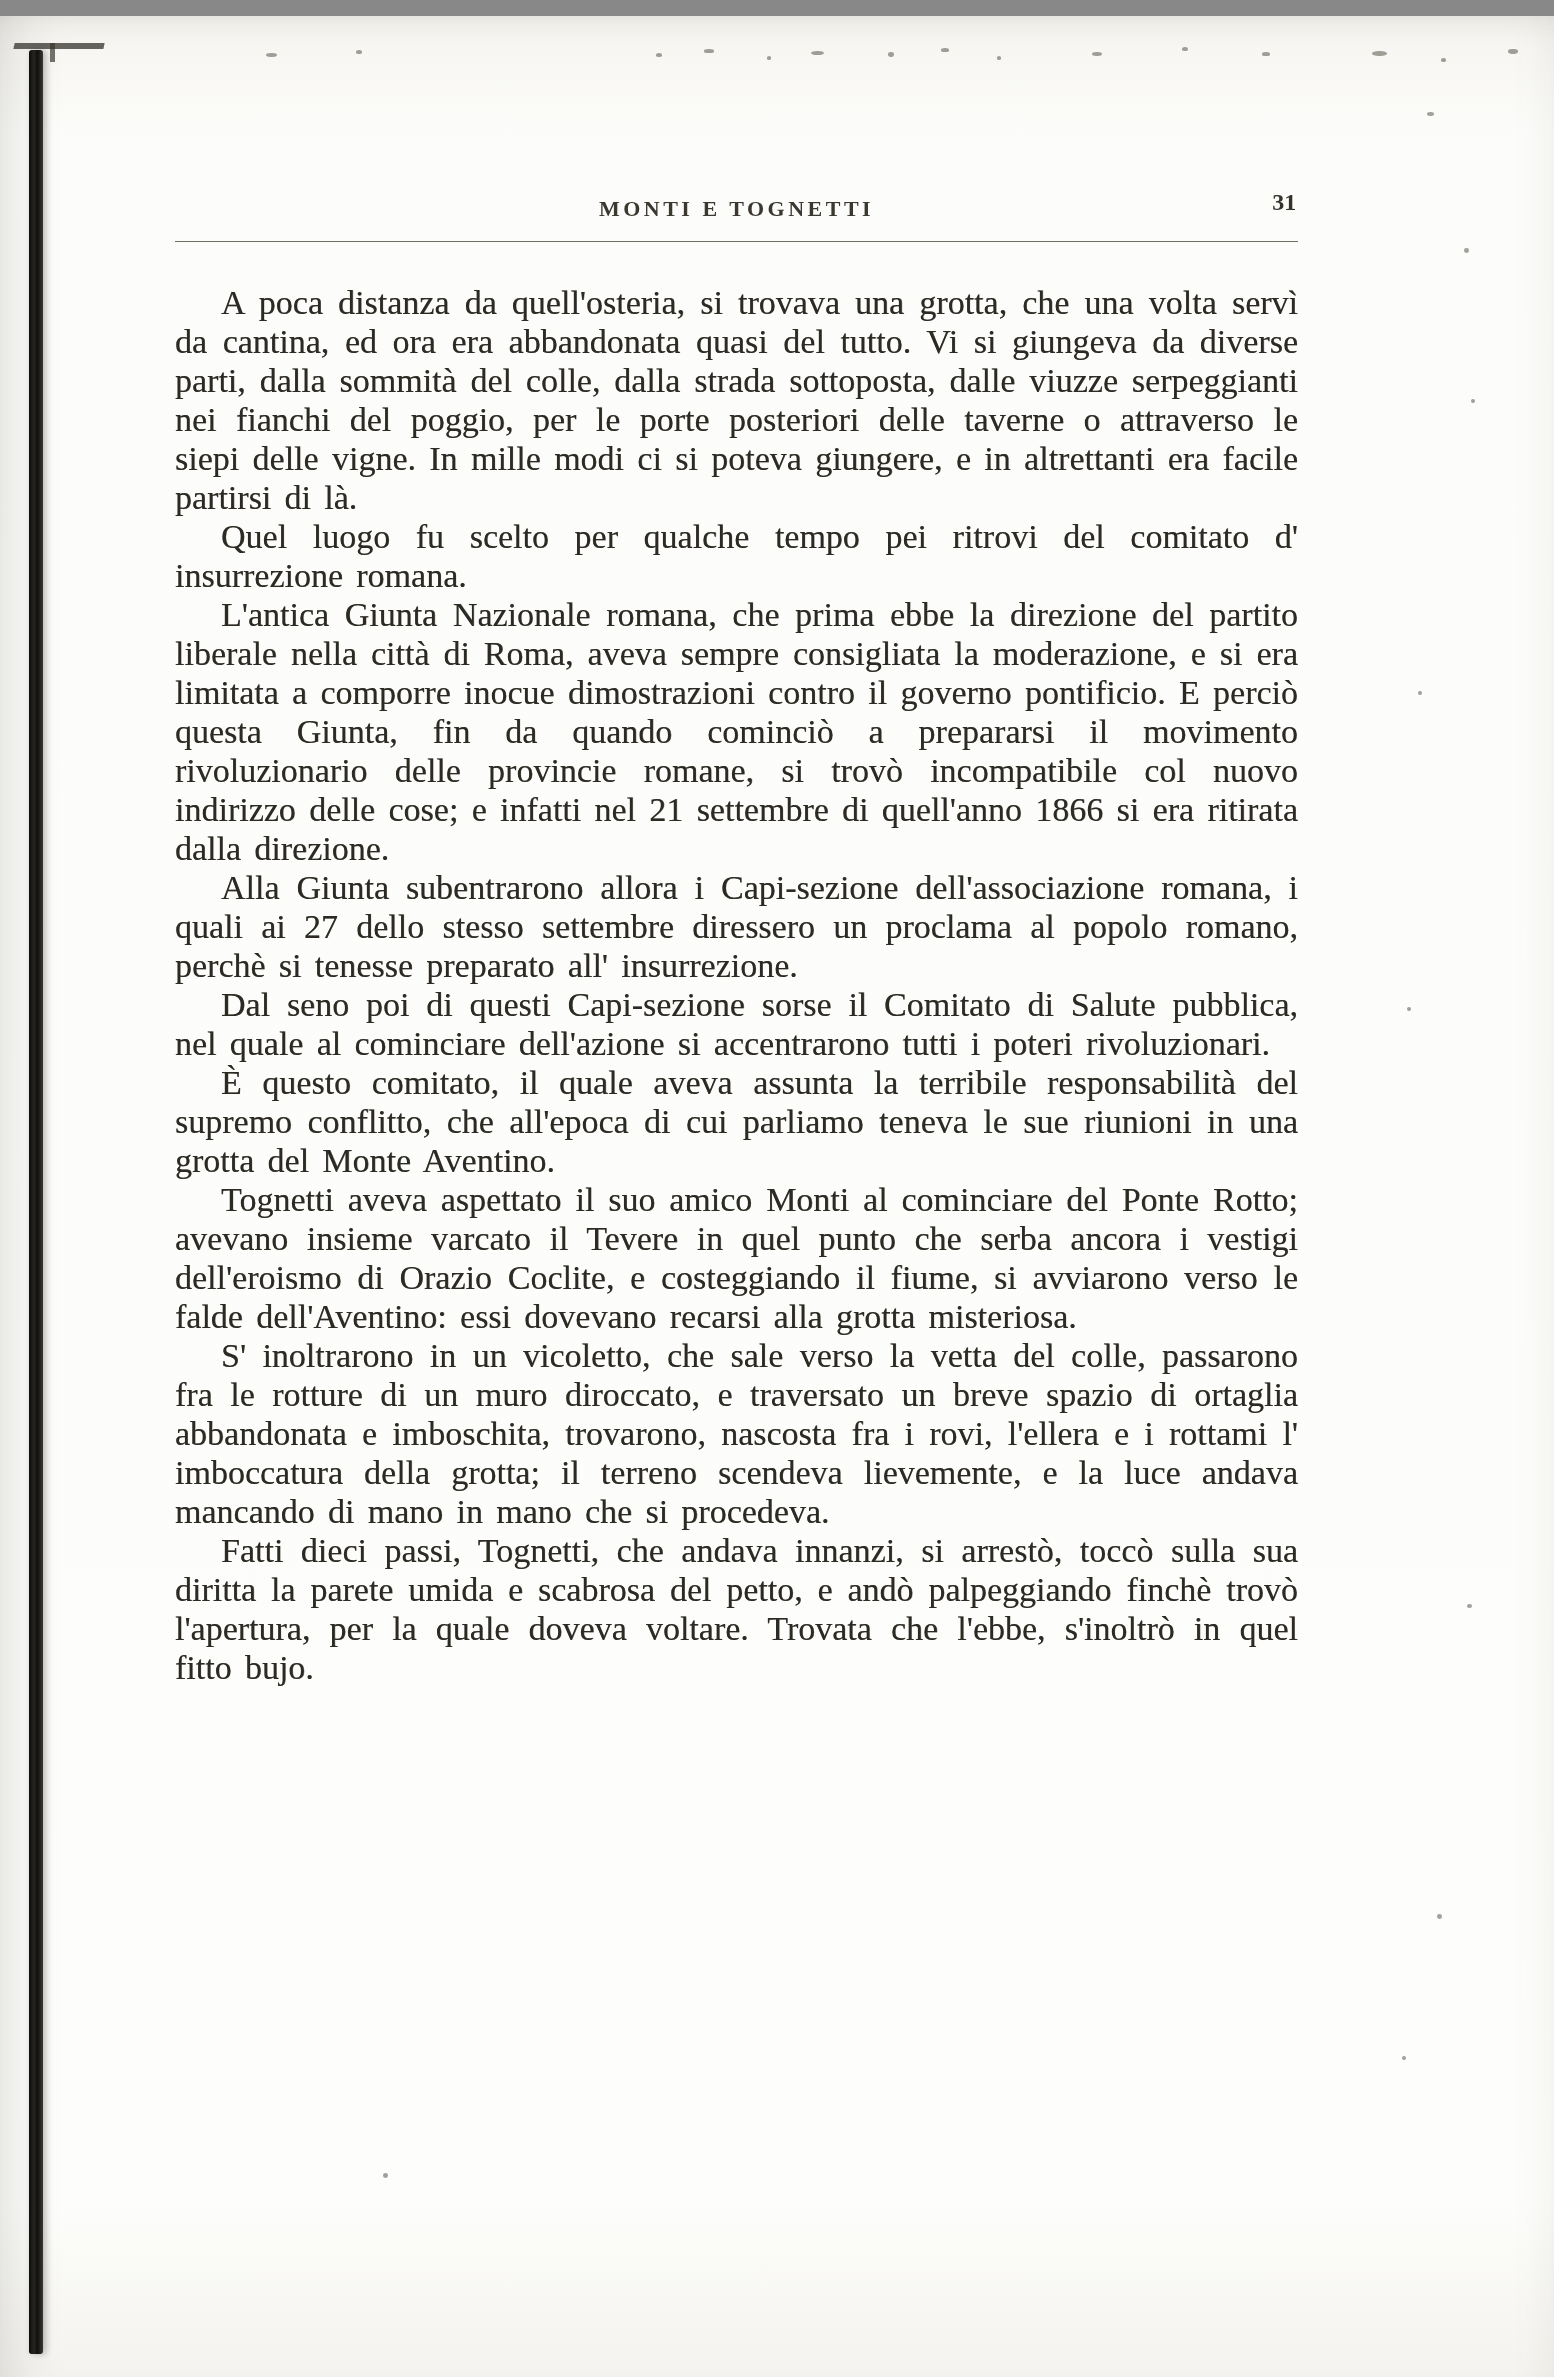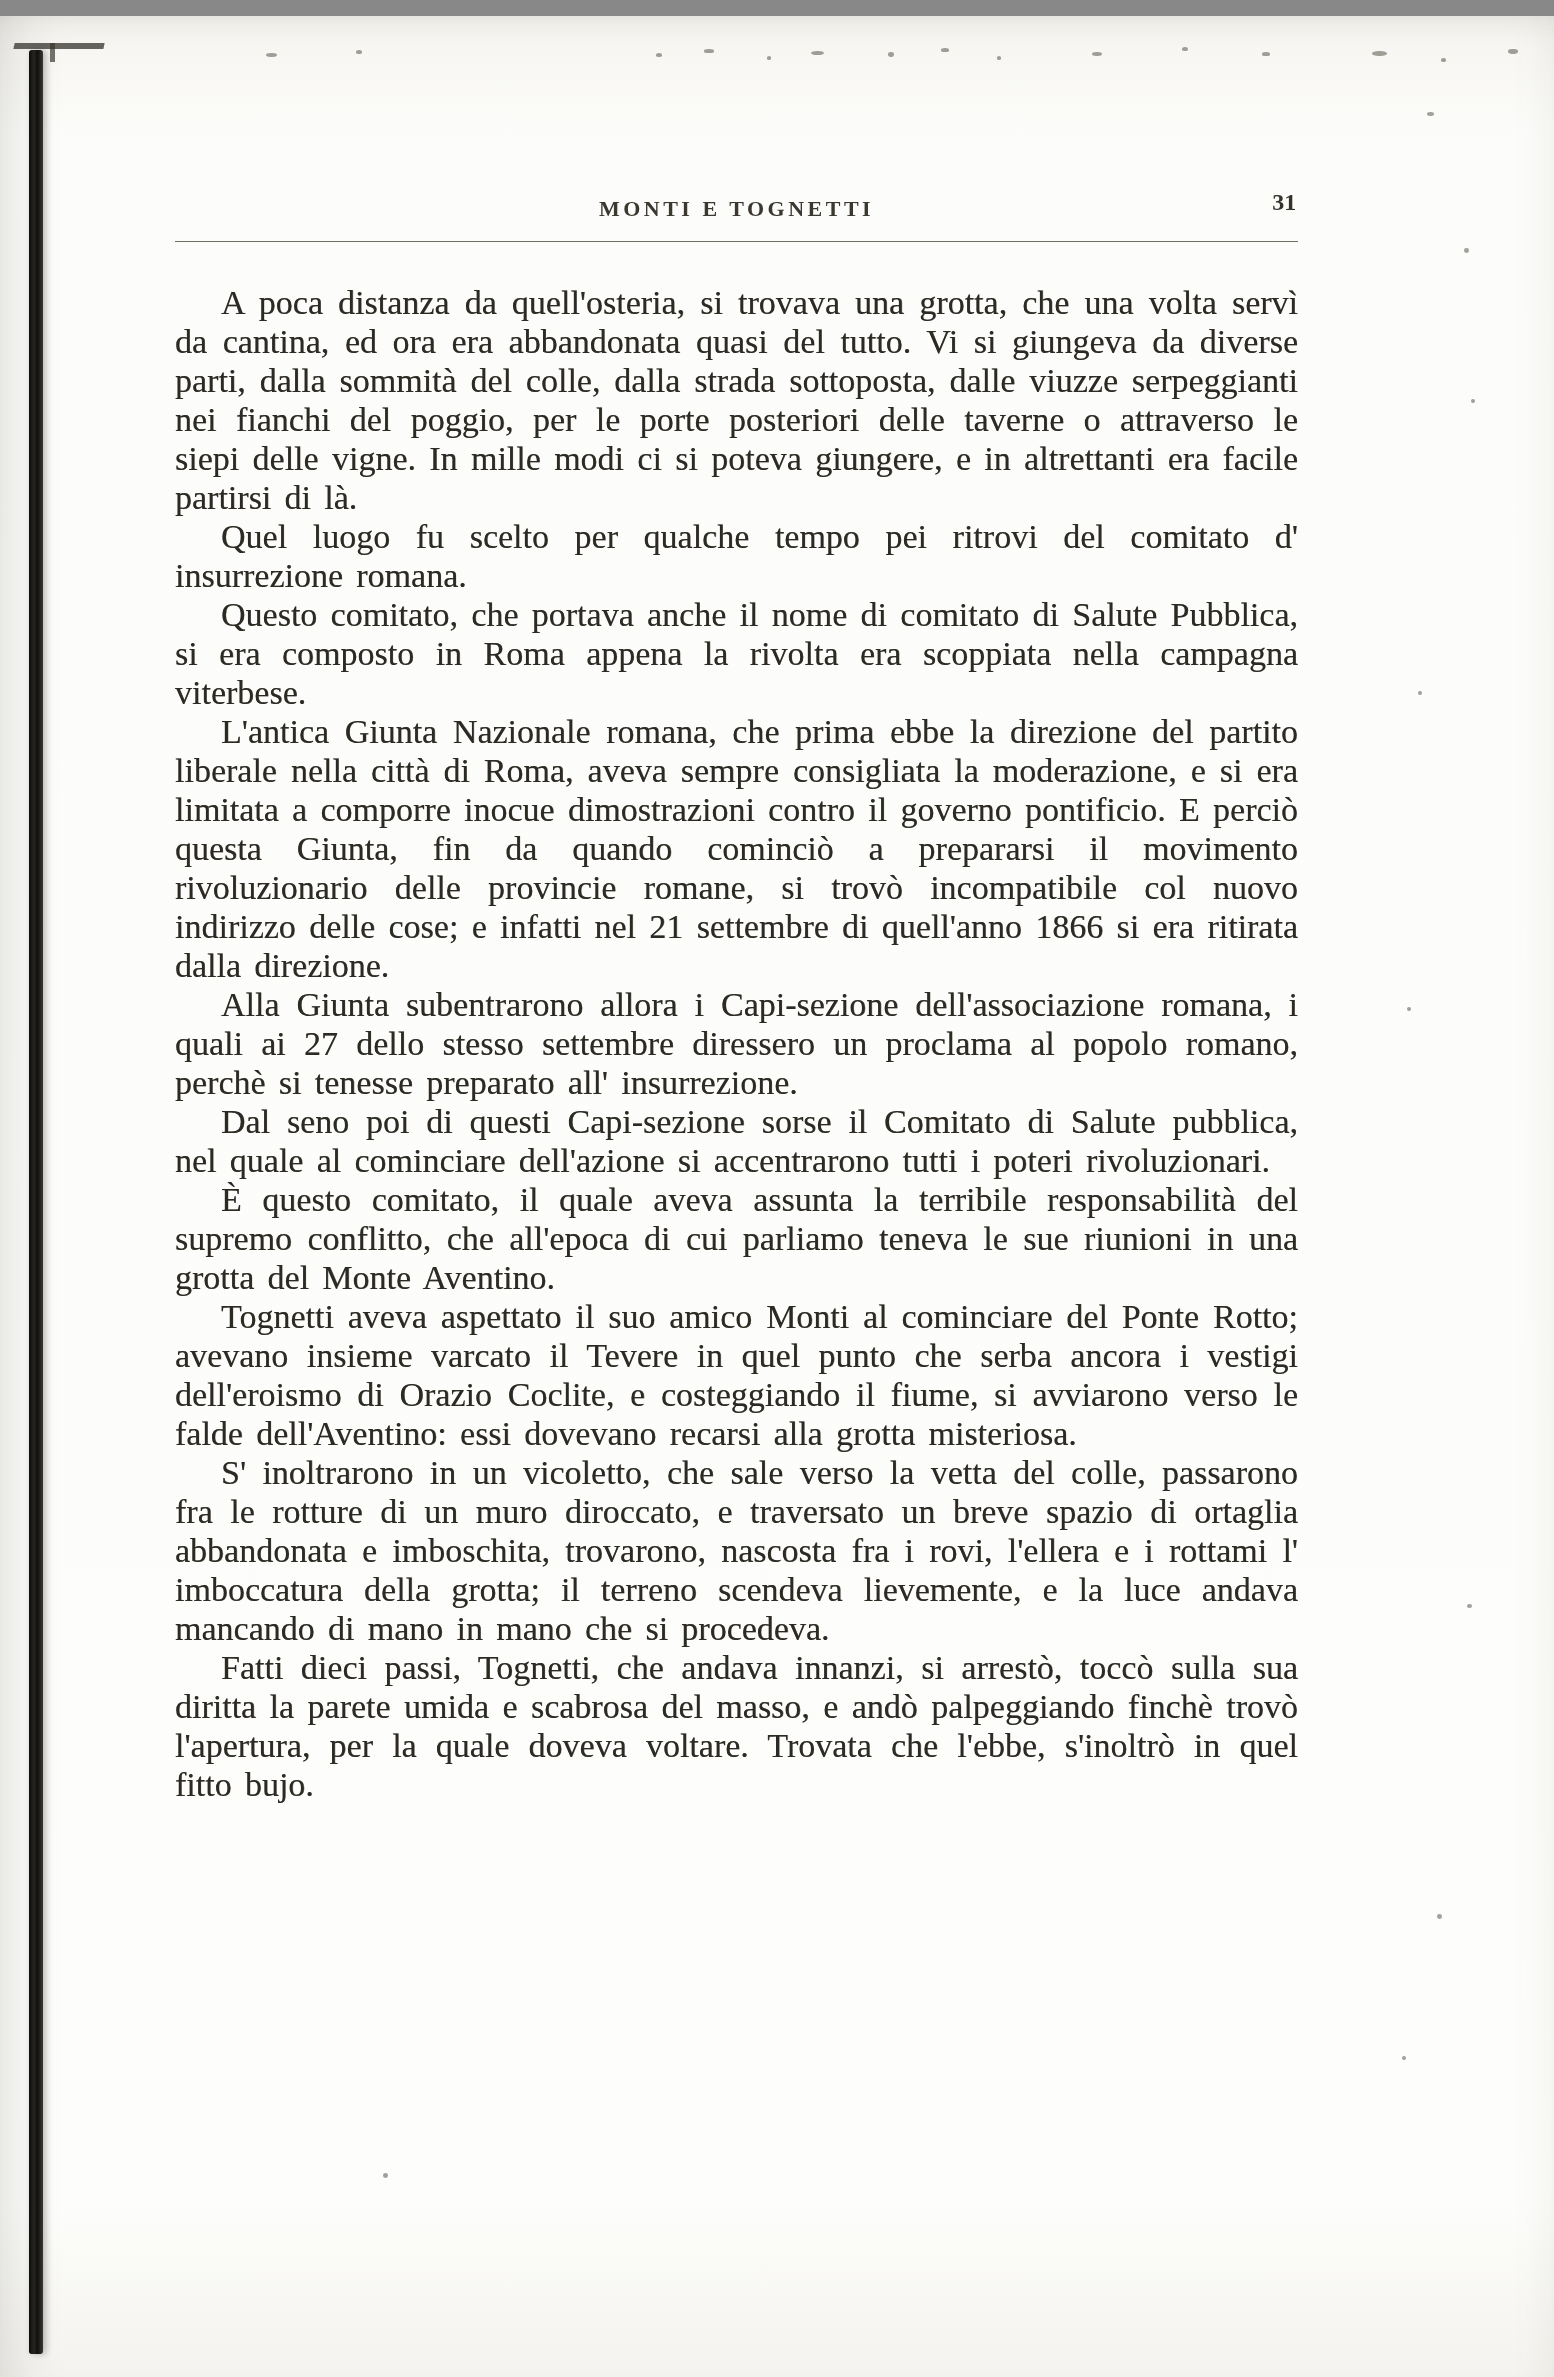--- a/index.html
+++ b/index.html
@@ -147,25 +147,24 @@
     <header class="running-head">
       <span class="head-title">MONTI E TOGNETTI</span>
       <span class="page-number">31</span>
     </header>
 
     <div class="head-rule"></div>
 
     <main class="body-text">
       <p>A poca distanza da quell'osteria, si trovava una grotta, che una volta servì da cantina, ed ora era abbandonata quasi del tutto. Vi si giungeva da diverse parti, dalla sommità del colle, dalla strada sottoposta, dalle viuzze serpeggianti nei fianchi del poggio, per le porte posteriori delle taverne o attraverso le siepi delle vigne. In mille modi ci si poteva giungere, e in altrettanti era facile partirsi di là.</p>
       <p>Quel luogo fu scelto per qualche tempo pei ritrovi del comitato d' insurrezione romana.</p>
-      <p>Questo comitato, che portava anche il nome di comitato di Salute Pubblica, si era composto in Roma appena la rivolta era scoppiata nella campagna viterbese.</p>
       <p>L'antica Giunta Nazionale romana, che prima ebbe la direzione del partito liberale nella città di Roma, aveva sempre consigliata la moderazione, e si era limitata a comporre inocue dimostrazioni contro il governo pontificio. E perciò questa Giunta, fin da quando cominciò a prepararsi il movimento rivoluzionario delle provincie romane, si trovò incompatibile col nuovo indirizzo delle cose; e infatti nel 21 settembre di quell'anno 1866 si era ritirata dalla direzione.</p>
       <p>Alla Giunta subentrarono allora i Capi-sezione dell'associazione romana, i quali ai 27 dello stesso settembre diressero un proclama al popolo romano, perchè si tenesse preparato all' insurrezione.</p>
       <p>Dal seno poi di questi Capi-sezione sorse il Comitato di Salute pubblica, nel quale al cominciare dell'azione si accentrarono tutti i poteri rivoluzionari.</p>
       <p>È questo comitato, il quale aveva assunta la terribile responsabilità del supremo conflitto, che all'epoca di cui parliamo teneva le sue riunioni in una grotta del Monte Aventino.</p>
       <p>Tognetti aveva aspettato il suo amico Monti al cominciare del Ponte Rotto; avevano insieme varcato il Tevere in quel punto che serba ancora i vestigi dell'eroismo di Orazio Coclite, e costeggiando il fiume, si avviarono verso le falde dell'Aventino: essi dovevano recarsi alla grotta misteriosa.</p>
       <p>S' inoltrarono in un vicoletto, che sale verso la vetta del colle, passarono fra le rotture di un muro diroccato, e traversato un breve spazio di ortaglia abbandonata e imboschita, trovarono, nascosta fra i rovi, l'ellera e i rottami l' imboccatura della grotta; il terreno scendeva lievemente, e la luce andava mancando di mano in mano che si procedeva.</p>
-      <p>Fatti dieci passi, Tognetti, che andava innanzi, si arrestò, toccò sulla sua diritta la parete umida e scabrosa del masso, e andò palpeggiando finchè trovò l'apertura, per la quale doveva voltare. Trovata che l'ebbe, s'inoltrò in quel fitto bujo.</p>
+      <p>Fatti dieci passi, Tognetti, che andava innanzi, si arrestò, toccò sulla sua diritta la parete umida e scabrosa del petto, e andò palpeggiando finchè trovò l'apertura, per la quale doveva voltare. Trovata che l'ebbe, s'inoltrò in quel fitto bujo.</p>
     </main>
 
   </div>
 </div>
 
 
 </body></html>

